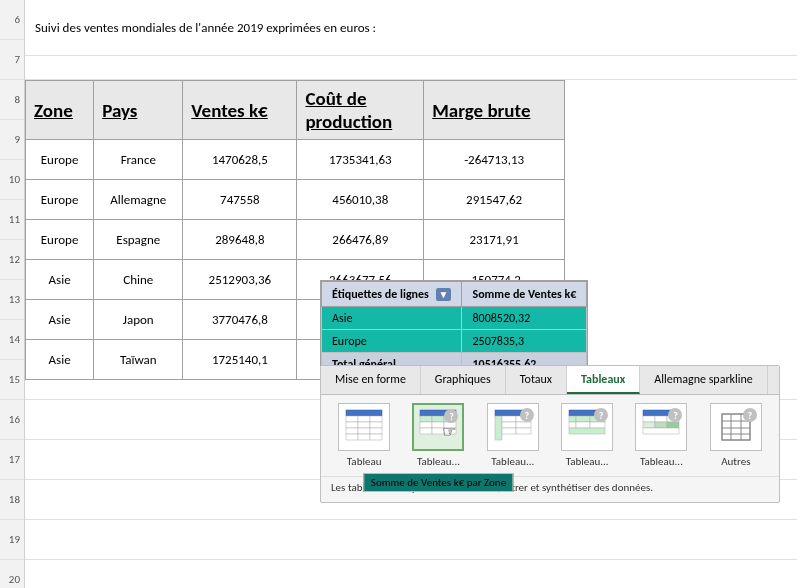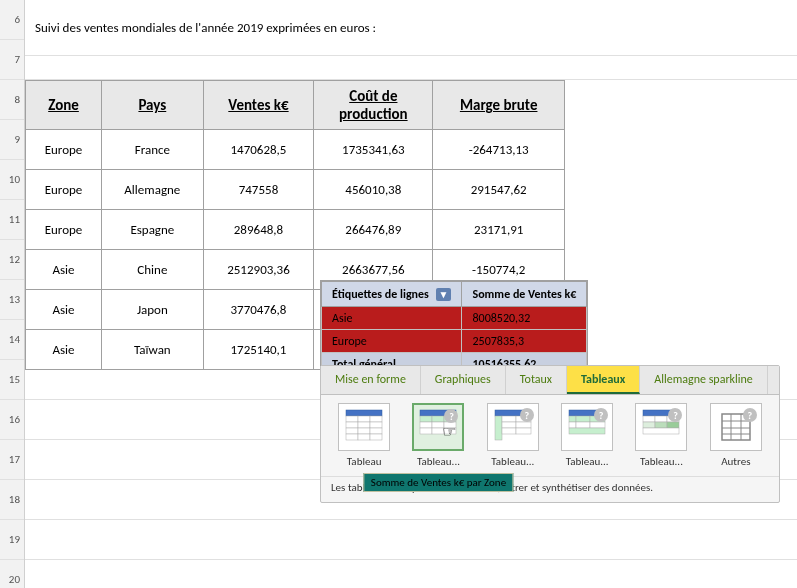--- a/index.html
+++ b/index.html
@@ -69,23 +69,23 @@
 
     table.data-table {
       border-collapse: collapse;
       width: 540px;
     }
 
     table.data-table th {
       background: #e8e8e8;
       border: 1px solid #a0a0a0;
       padding: 6px 8px;
-      text-align: center;
+      text-align: left;
       font-weight: bold;
-      font-size: 15px;
+      font-size: 19px;
       height: 40px;
       vertical-align: middle;
     }
 
     table.data-table th.underline {
       text-decoration: underline;
     }
 
     table.data-table td {
       border: 1px solid #a0a0a0;
@@ -99,21 +99,21 @@
     .extra-row {
       height: 40px;
       border-bottom: 1px solid #e0e0e0;
     }
 
     
     .pivot-table {
       position: absolute;
       top: 280px;
       left: 320px;
-      background: #b91c1c;
+      background: #14b8a6;
       border: 1px solid #a0a0a0;
       font-size: 12px;
       z-index: 10;
     }
 
     .pivot-table table {
       border-collapse: collapse;
     }
 
     .pivot-table th {
@@ -163,25 +163,25 @@
       display: flex;
       background: #e8e8e8;
       border-bottom: 1px solid #c0c0c0;
     }
 
     .toolbar-tab {
       padding: 6px 14px;
       font-size: 12px;
       cursor: pointer;
       border-right: 1px solid #d0d0d0;
-      color: #4d7c0f;
+      color: #000000;
     }
 
     .toolbar-tab.active {
-      background: #fde047;
+      background: #ffffff;
       font-weight: bold;
       color: #1f6b3a;
       border-bottom: 2px solid #1f6b3a;
     }
 
     .toolbar-icons {
       display: flex;
       padding: 8px 10px;
       gap: 8px;
       align-items: flex-start;

